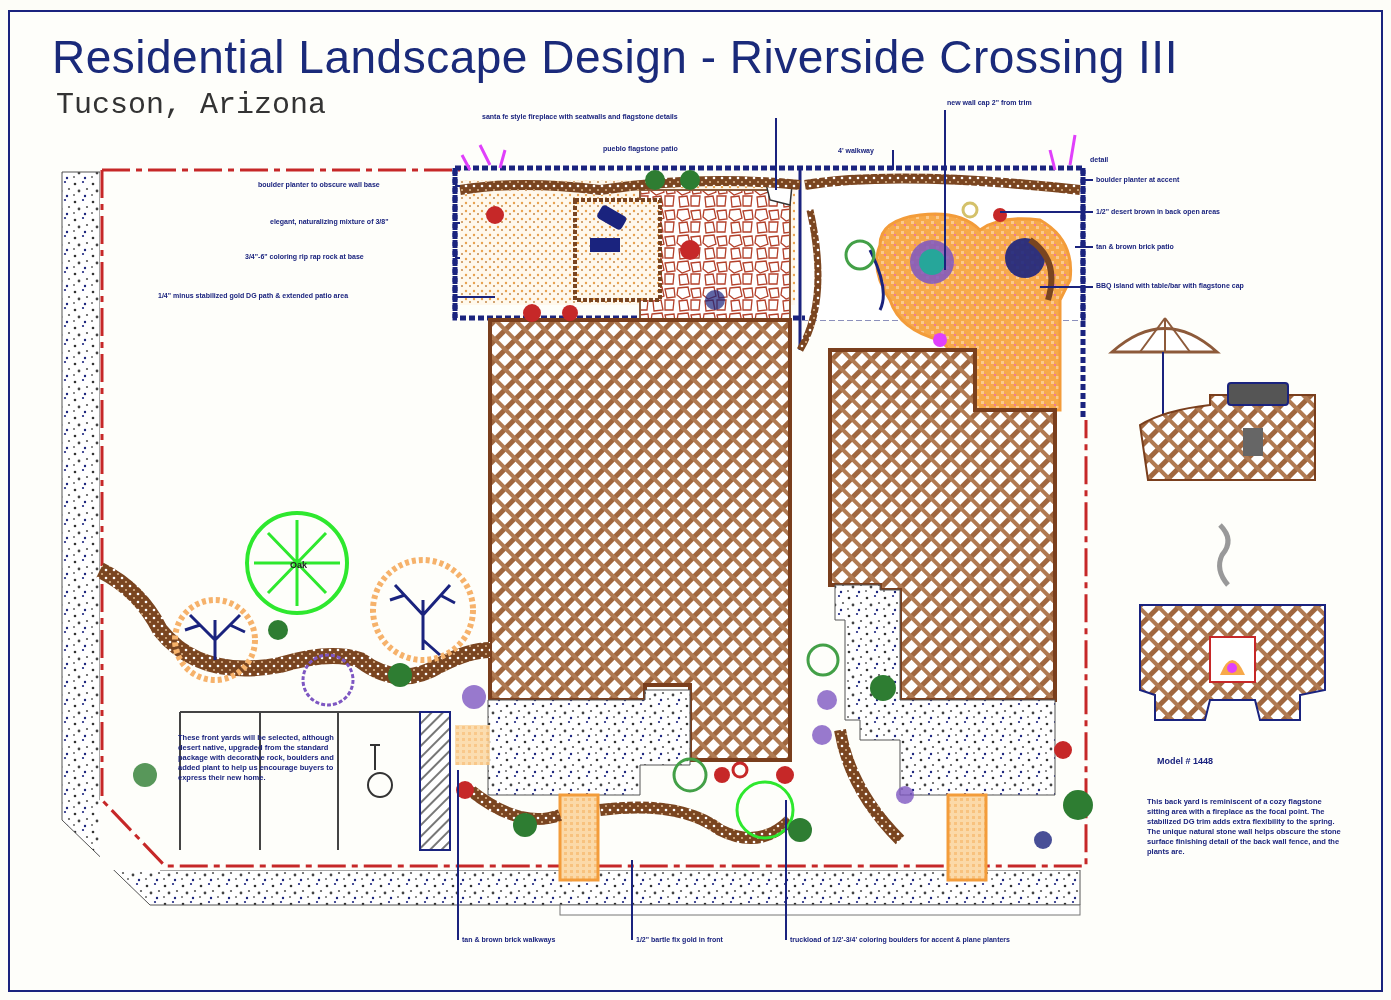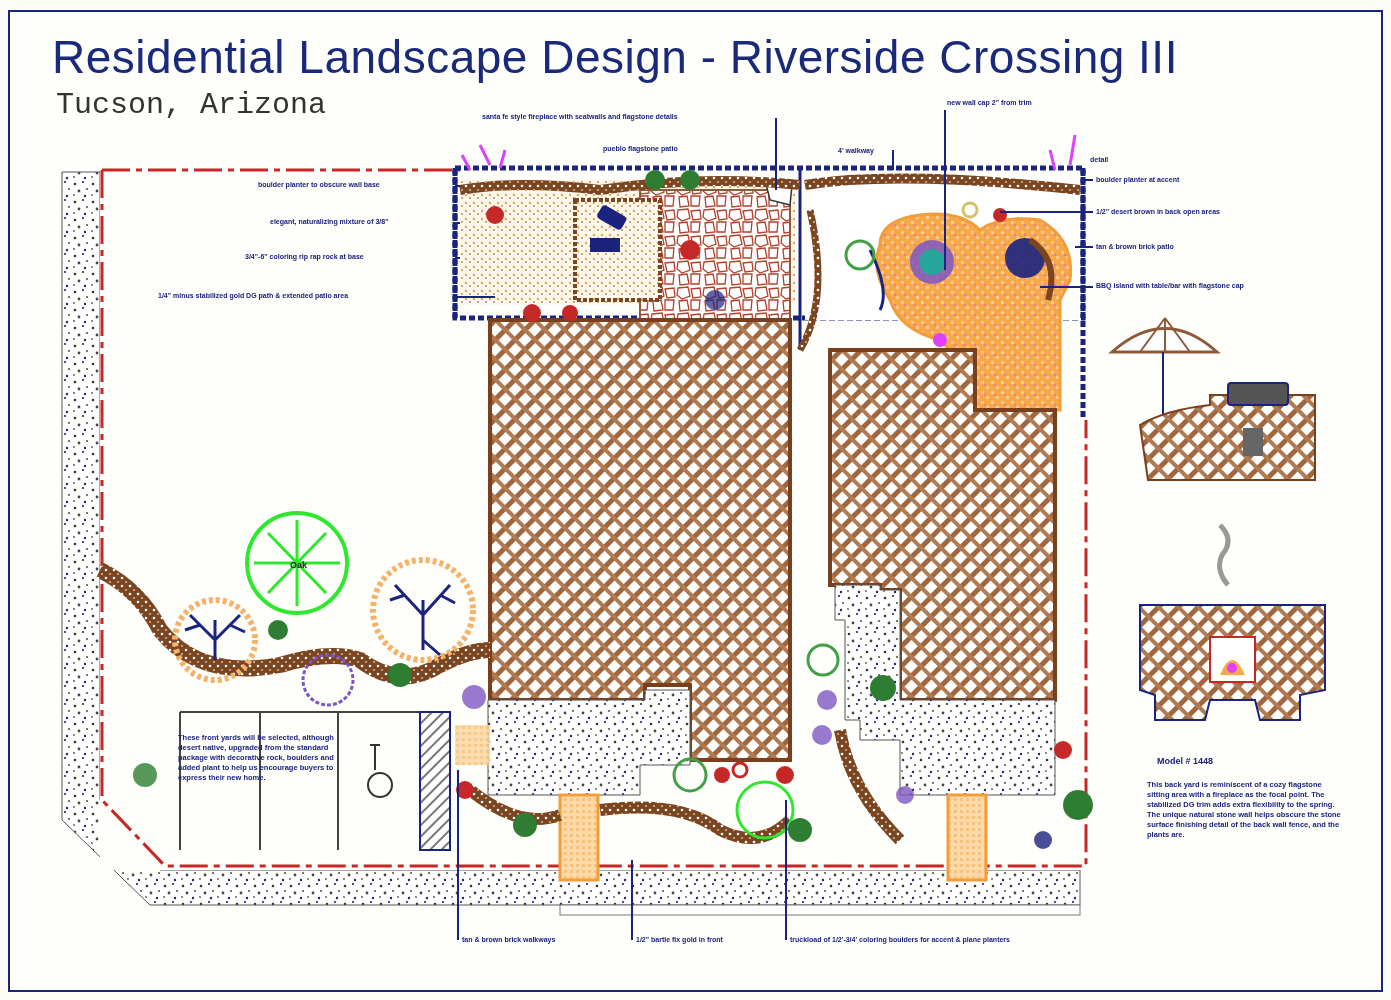--- a/index.html
+++ b/index.html
@@ -217,13 +217,13 @@
 <div class="note" style="left:1096px;top:243px;">tan &amp; brown brick patio</div>
 <div class="note" style="left:1096px;top:282px;">BBQ island with table/bar with flagstone cap</div>
 
 <div class="note" style="left:462px;top:936px;">tan &amp; brown brick walkways</div>
 <div class="note" style="left:636px;top:936px;">1/2" bartle fix gold in front</div>
 <div class="note" style="left:790px;top:936px;">truckload of 1/2'-3/4' coloring boulders for accent &amp; plane planters</div>
 
 <div class="para" style="left:178px;top:733px;width:180px;">These front yards will be selected, although desert native, upgraded from the standard package with decorative rock, boulders and added plant to help us encourage buyers to express their new home.</div>
 
 <div class="model" style="left:1157px;top:756px;">Model # 1448</div>
-<div class="para" style="left:1147px;top:780px;width:195px;">This back yard is reminiscent of a cozy flagstone sitting area with a fireplace as the focal point. The stabilized DG trim adds extra flexibility to the spring. The unique natural stone wall helps obscure the stone surface finishing detail of the back wall fence, and the plants are.</div>
+<div class="para" style="left:1147px;top:797px;width:195px;">This back yard is reminiscent of a cozy flagstone sitting area with a fireplace as the focal point. The stabilized DG trim adds extra flexibility to the spring. The unique natural stone wall helps obscure the stone surface finishing detail of the back wall fence, and the plants are.</div>
 
 </body></html>

